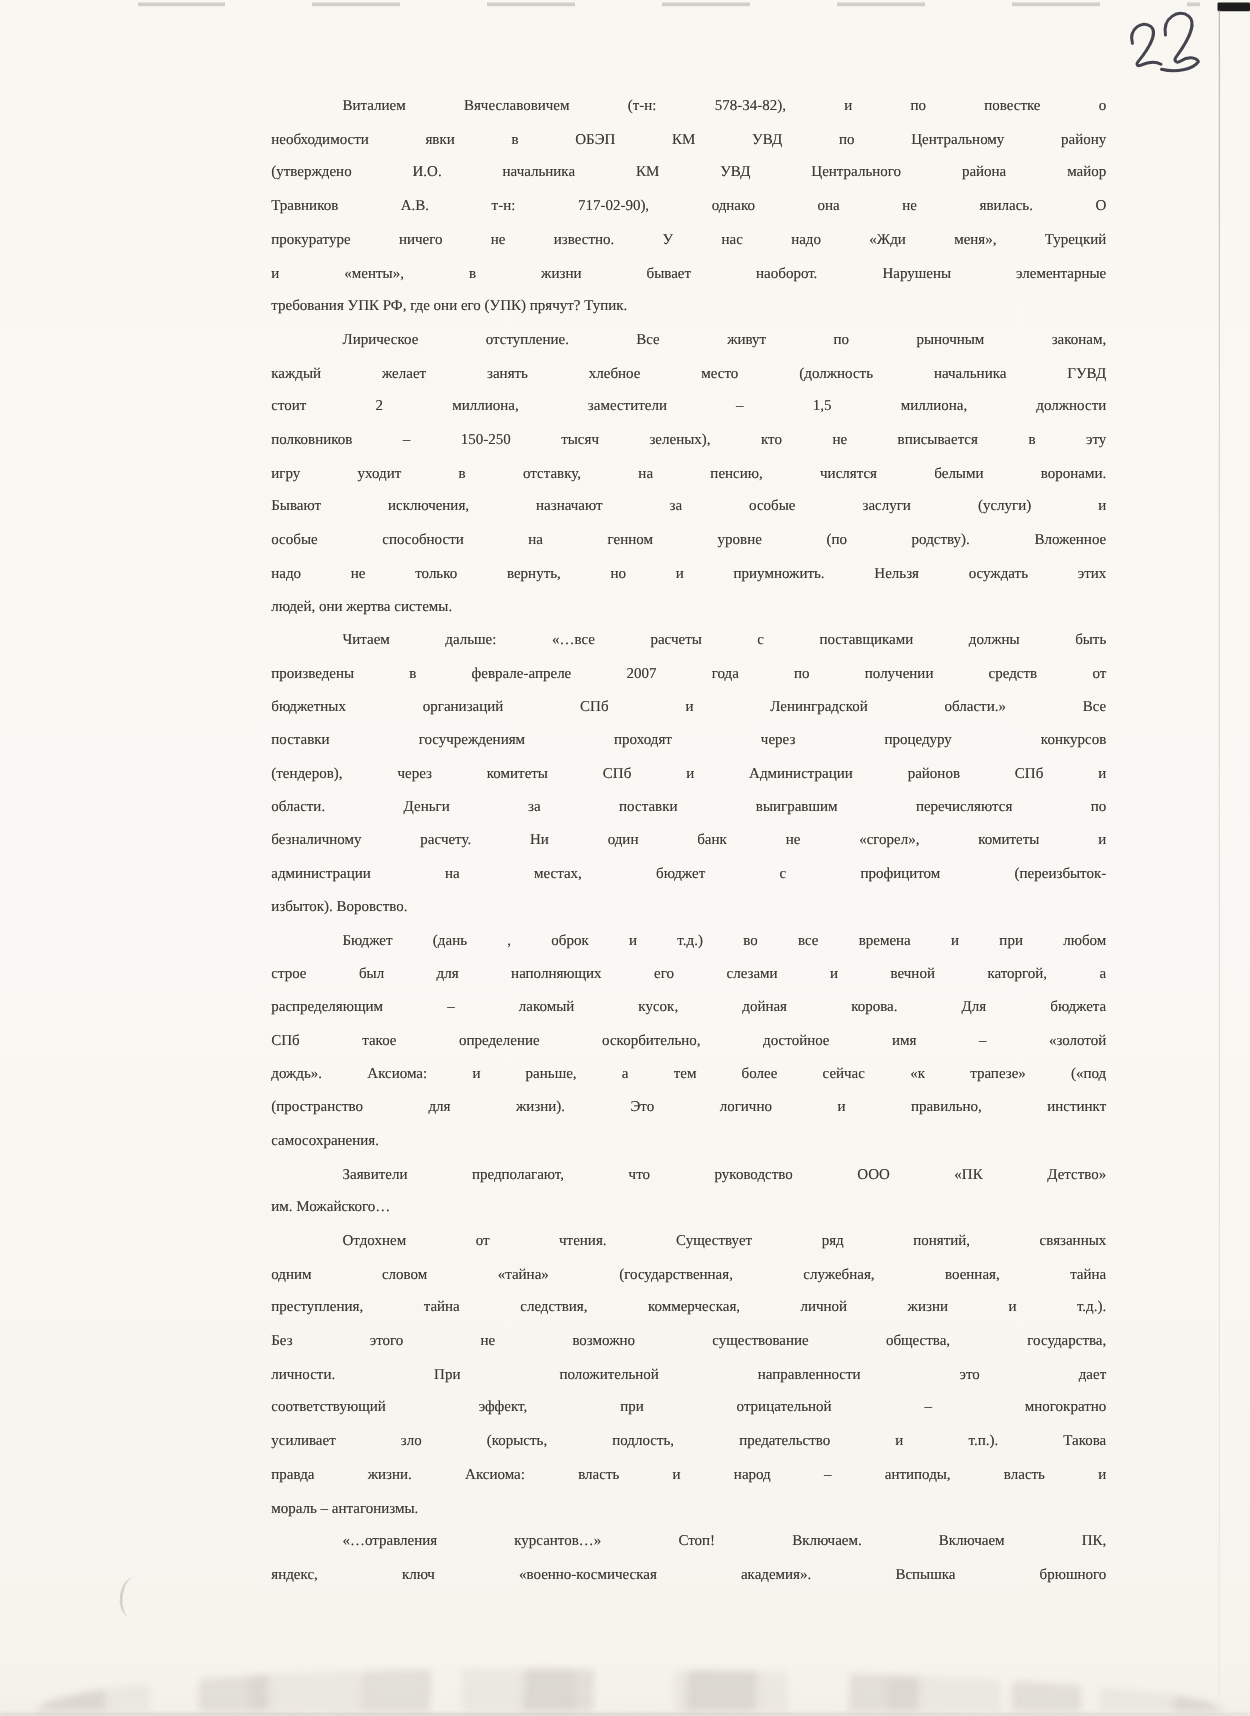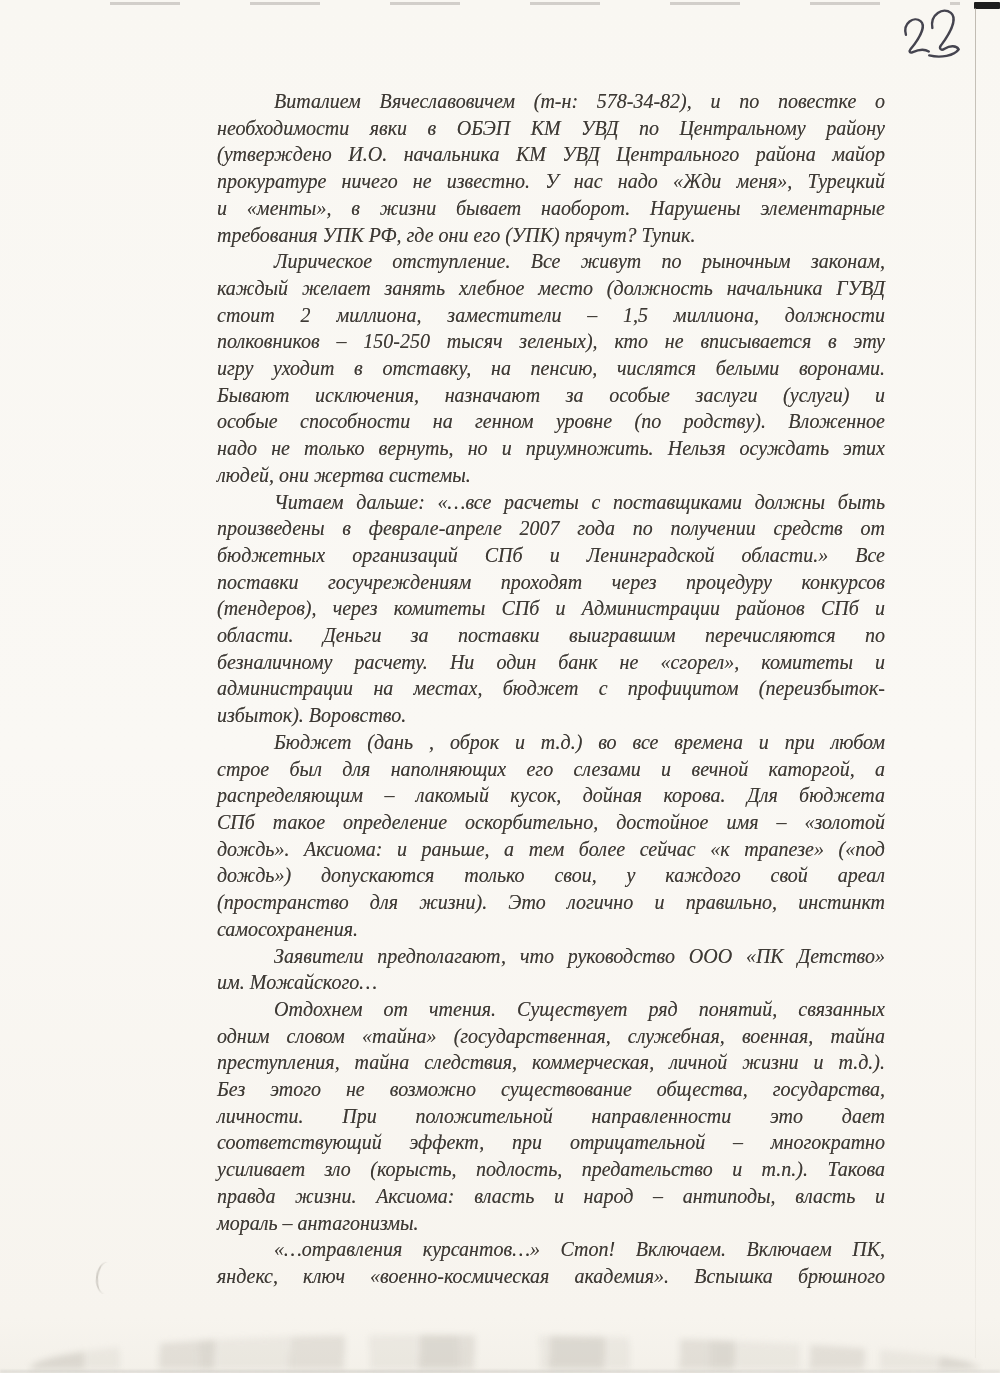--- a/index.html
+++ b/index.html
@@ -61,26 +61,25 @@
     position: absolute; left: 896px; top: 6px; width: 72px; height: 56px;
     transform: rotate(-6deg);
   }
   .handwritten svg { width: 100%; height: 100%; }
   .handwritten path {
     fill: none; stroke: #45444f; stroke-width: 2.4;
     stroke-linecap: round; stroke-linejoin: round;
   }
   
   .textblock {
-    position: absolute; left: 217px; top: 88px; width: 668px;
+    position: absolute; left: 217px; top: 71px; width: 668px;
     color: #3d3934;
-    font-size: 20px;
+    font-size: 12px;
     line-height: 26.7px;
     text-shadow: 0 0 0.4px rgba(60,55,50,0.55);
-    font-style: italic;
   }
   .paragraph { margin: 0; }
   .line {
     text-align: justify;
     text-align-last: justify;
     white-space: normal;
   }
   .line.first { text-indent: 57px; }
   .line.last  { text-align-last: left; }
 </style>
@@ -98,20 +97,21 @@
       <path d="M10 26 C8 14 20 8 26 14 C31 19 24 30 13 41 C11 43 12 45 15 44 C21 42 27 42 31 45"></path>
       <path d="M37 22 C36 8 50 2 57 9 C63 15 55 28 44 40 C41 43 43 46 47 44 C53 41 59 42 61 46 C56 52 42 53 31 49"></path>
     </svg>
   </div>
 
   <div class="textblock">
       <div class="paragraph">
         <div class="line first">Виталием Вячеславовичем (т-н: 578-34-82), и по повестке о</div>
         <div class="line">необходимости явки в ОБЭП КМ УВД по Центральному району</div>
         <div class="line">(утверждено И.О. начальника КМ УВД Центрального района майор</div>
+        <div class="line">Травников А.В. т-н: 717-02-90), однако она не явилась. О</div>
         <div class="line">прокуратуре ничего не известно. У нас надо «Жди меня», Турецкий</div>
         <div class="line">и «менты», в жизни бывает наоборот. Нарушены элементарные</div>
         <div class="line last">требования УПК РФ, где они его (УПК) прячут? Тупик.</div>
       </div>
       <div class="paragraph">
         <div class="line first">Лирическое отступление. Все живут по рыночным законам,</div>
         <div class="line">каждый желает занять хлебное место (должность начальника ГУВД</div>
         <div class="line">стоит 2 миллиона, заместители – 1,5 миллиона, должности</div>
         <div class="line">полковников – 150-250 тысяч зеленых), кто не вписывается в эту</div>
         <div class="line">игру уходит в отставку, на пенсию, числятся белыми воронами.</div>
@@ -130,21 +130,20 @@
         <div class="line">безналичному расчету. Ни один банк не «сгорел», комитеты и</div>
         <div class="line">администрации на местах, бюджет с профицитом (переизбыток-</div>
         <div class="line last">избыток). Воровство.</div>
       </div>
       <div class="paragraph">
         <div class="line first">Бюджет (дань , оброк и т.д.) во все времена и при любом</div>
         <div class="line">строе был для наполняющих его слезами и вечной каторгой, а</div>
         <div class="line">распределяющим – лакомый кусок, дойная корова. Для бюджета</div>
         <div class="line">СПб такое определение оскорбительно, достойное имя – «золотой</div>
         <div class="line">дождь». Аксиома: и раньше, а тем более сейчас «к трапезе» («под</div>
-        <div class="line">дождь») допускаются только свои, у каждого свой ареал</div>
         <div class="line">(пространство для жизни). Это логично и правильно, инстинкт</div>
         <div class="line last">самосохранения.</div>
       </div>
       <div class="paragraph">
         <div class="line first">Заявители предполагают, что руководство ООО «ПК Детство»</div>
         <div class="line last">им. Можайского…</div>
       </div>
       <div class="paragraph">
         <div class="line first">Отдохнем от чтения. Существует ряд понятий, связанных</div>
         <div class="line">одним словом «тайна» (государственная, служебная, военная, тайна</div>

